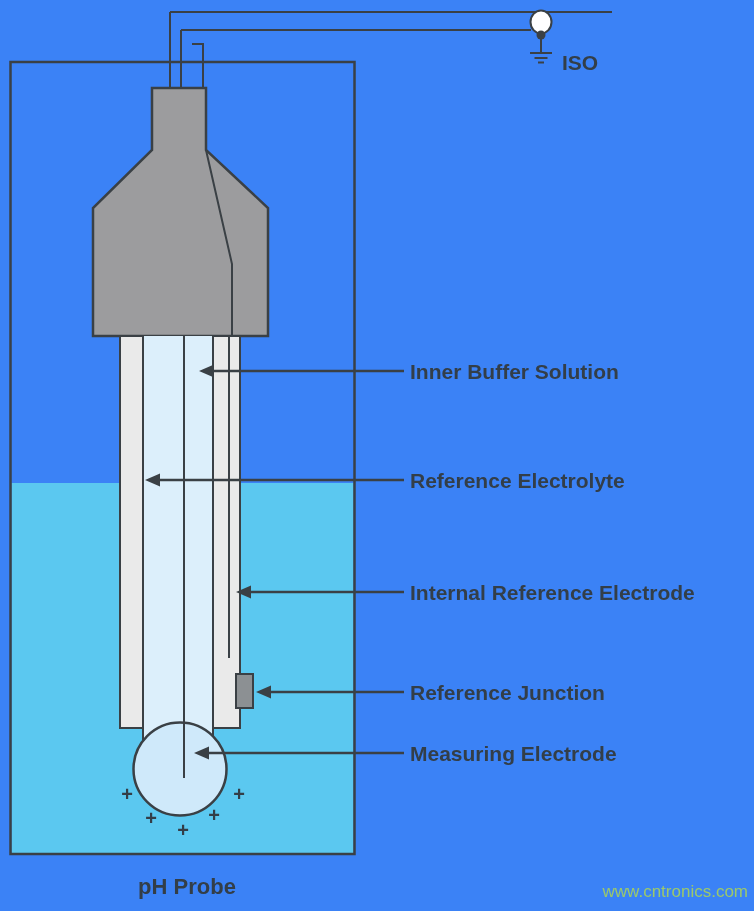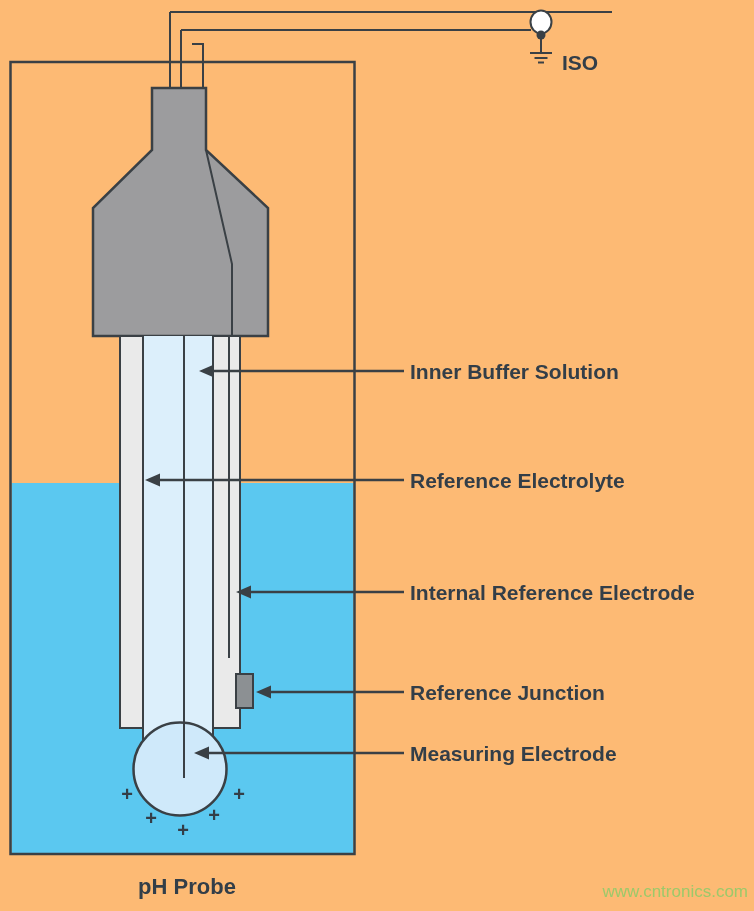--- a/index.html
+++ b/index.html
@@ -1,16 +1,16 @@
 <!DOCTYPE html>
 <html><head>
 <meta charset="utf-8">
 <style>
   html,body { margin:0; padding:0; background:#ffffff; }
-  .page { position:relative; width:754px; height:911px; background:#fdba74; overflow:hidden; }
+  .page { position:relative; width:754px; height:911px; background:#3b82f6; overflow:hidden; }
   svg { display:block; }
   .ln   { stroke:#3A4045; stroke-width:2.5; fill:none; }
   .ln2  { stroke:#3A4045; stroke-width:2;   fill:none; }
   .shape{ stroke:#3A4045; stroke-width:2.5; }
   .shape2{ stroke:#3A4045; stroke-width:2; }
   .nostroke { stroke:none; }
   .arrow { fill:#3A4045; stroke:none; }
   .node  { fill:#3A4045; stroke:none; }
   .lbl { font:700 21px "Liberation Sans", sans-serif; fill:#333E48; }
   .iso { font:700 21px "Liberation Sans", sans-serif; fill:#333E48; }

